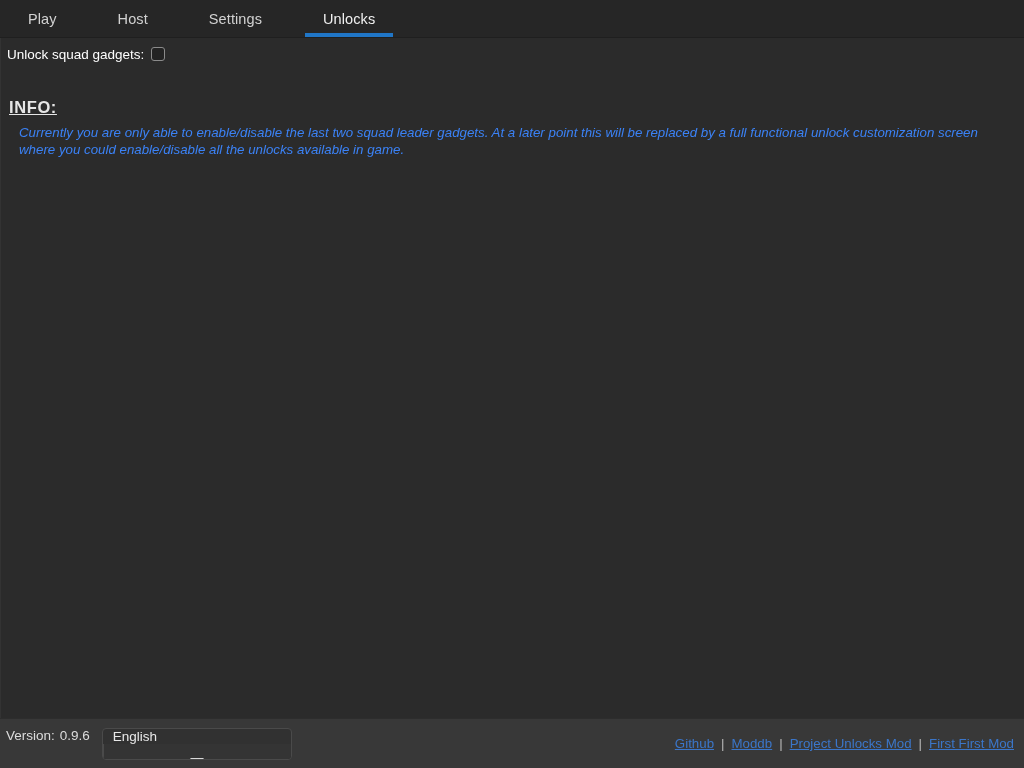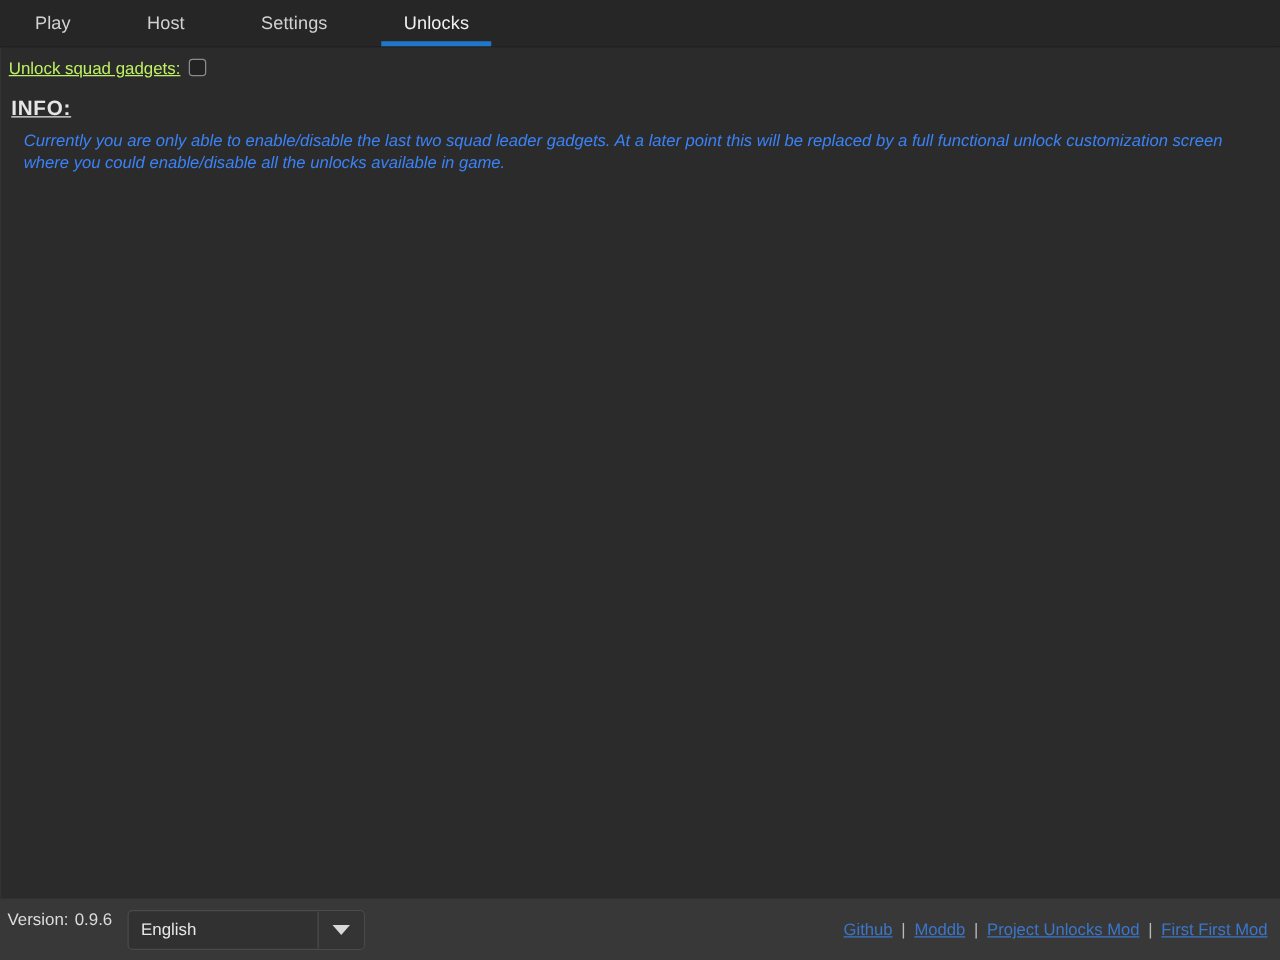--- a/index.html
+++ b/index.html
@@ -73,38 +73,37 @@
 
   .checkbox-row {
     display: flex;
     align-items: center;
     padding: 6px 0 0 6px;
     height: 26px;
     box-sizing: border-box;
   }
   .checkbox-label {
     font-size: 13.5px;
-    color: #bef264;
+    color: #ffffff;
     margin-right: 7px;
-    text-decoration: underline;
   }
   .checkbox {
     width: 14px;
     height: 14px;
     border: 1px solid #8b8b8b;
     border-radius: 3px;
     background: #232323;
     box-sizing: border-box;
     display: inline-block;
     position: relative;
     cursor: pointer;
   }
 
   .info-block {
-    margin-top: 14px;
+    margin-top: 34px;
     padding-left: 8px;
     padding-right: 10px;
   }
   .info-heading {
     font-size: 16.5px;
     font-weight: bold;
     color: #e6e6e6;
     text-decoration: underline;
     letter-spacing: 0.6px;
     margin: 0 0 8px 0;
@@ -149,20 +148,21 @@
     display: flex;
     align-items: stretch;
     width: 190px;
     height: 32px;
     background: #313131;
     border: 1px solid #4a4a4a;
     border-radius: 4px;
     box-sizing: border-box;
     overflow: hidden;
     cursor: pointer;
+    flex-direction: column;
   }
   .dropdown-value {
     flex: 1 1 auto;
     display: flex;
     align-items: center;
     padding-left: 10px;
     font-size: 13.5px;
     color: #e8e8e8;
   }
   .dropdown-arrow-btn {

